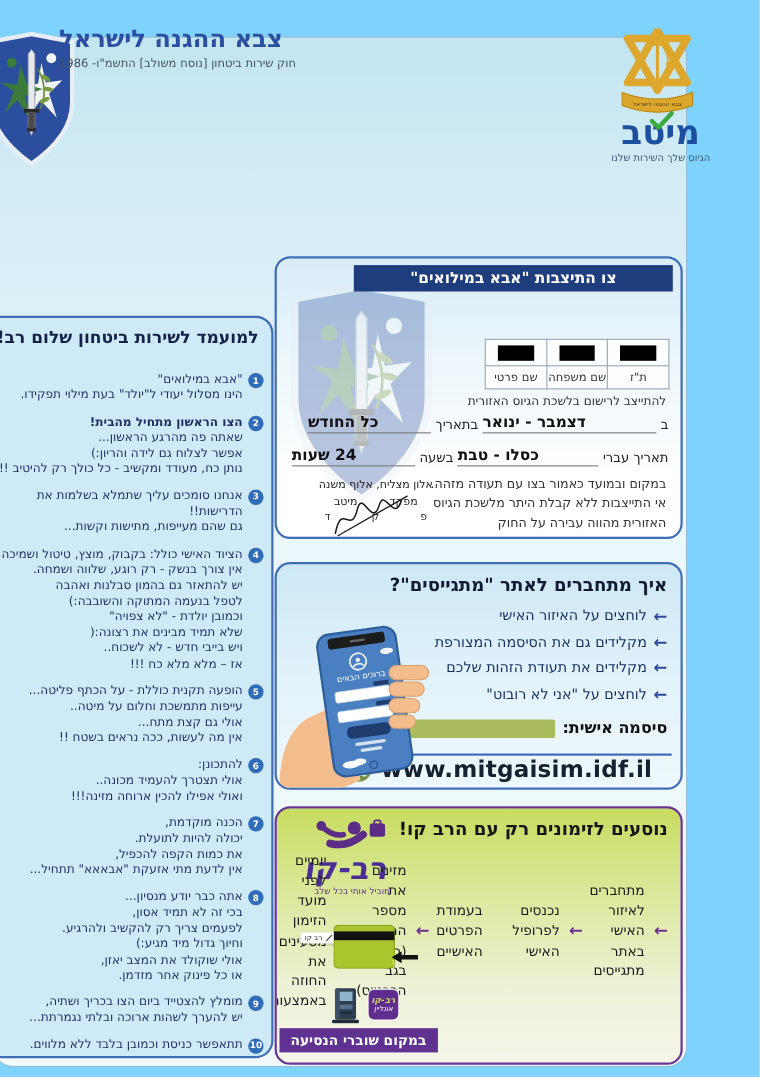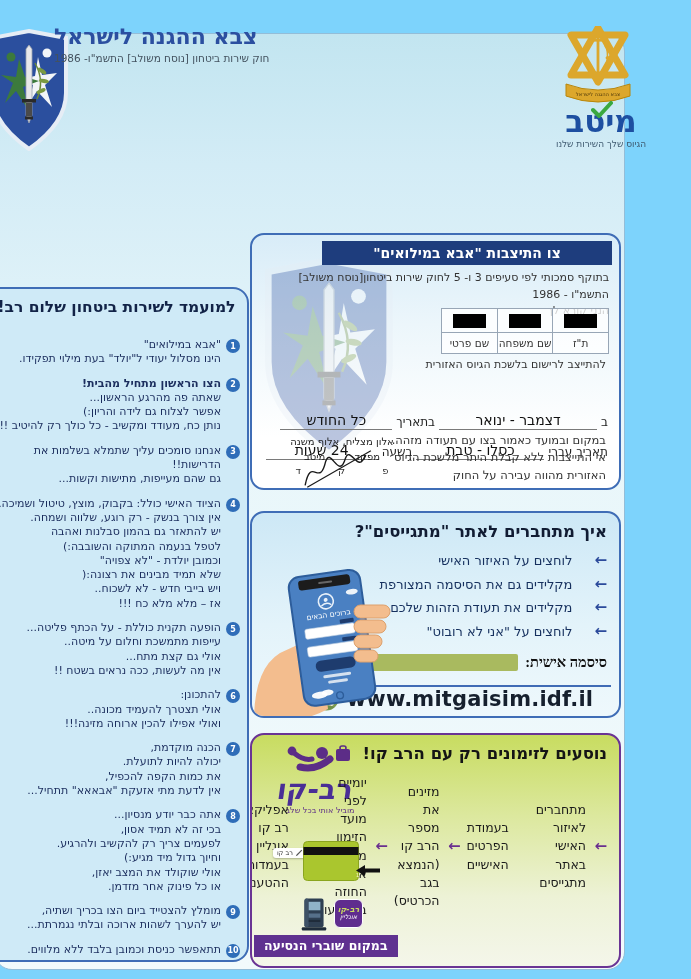--- a/index.html
+++ b/index.html
@@ -46,38 +46,38 @@
   .order-table{position:absolute;top:73px;right:10px;left:14px;border-collapse:collapse;
     background:rgba(255,255,255,.78);}
   .order-table td{border:1px solid #98a6b6;width:33.3%;}
   .redact-row td{height:21px;}
   .redact{width:62%;height:14px;background:#000;margin:0 auto;}
   .label-row td{height:18px;font-size:10.5px;color:#333;text-align:center;}
   .order-report{position:absolute;top:123px;right:13px;font-size:11px;color:#333;}
   .date-row{position:absolute;right:10px;left:10px;display:flex;align-items:flex-end;gap:3px;}
   .dr1{top:141px;} .dr2{top:171px;}
   .dlabel{font-size:12px;color:#222;padding:0 1px 1px 1px;}
-  .dval{font-size:14px;font-weight:normal;color:#101010;border-bottom:1px solid #7a7a7a;text-align:center;padding-bottom:1px;margin-top:36px;}
+  .dval{font-size:14px;font-weight:bold;color:#101010;border-bottom:1px solid #7a7a7a;text-align:left;padding-bottom:1px;}
   .w160{width:158px;} .w115{width:112px;} .w130{width:128px;} .w118{width:112px;}
   .order-note{position:absolute;top:197px;right:13px;font-size:11.5px;color:#333;line-height:1.5;
     text-align:right;white-space:pre-line;}
   .order-sig{position:absolute;left:10px;top:200px;width:160px;font-size:10px;color:#1c1c1c;text-align:center;line-height:1.45;}
   .sig2{word-spacing:26px;} .sig3{word-spacing:34px;color:#333;}
   .sig-squiggle{position:absolute;left:38px;top:12px;width:78px;height:42px;transform:rotate(-4deg);}
 
   
   .login-panel{position:absolute;left:286px;top:511px;width:371px;height:207px;box-sizing:border-box;
     border:2px solid #3f6db6;border-radius:14px;overflow:hidden;
     background:linear-gradient(180deg,#cde8f6 0%,#e3f3fa 55%,#eef8fc 100%);}
   .login-title{position:absolute;top:9px;right:12px;font-size:16.5px;font-weight:bold;color:#111c33;}
   .login-steps{position:absolute;top:40px;right:12px;display:flex;flex-direction:column;gap:8.5px;}
-  .login-step{display:flex;align-items:center;gap:22px;font-size:13px;color:#16305e;text-align:right;}
+  .login-step{display:flex;align-items:center;gap:6px;font-size:13px;color:#16305e;text-align:right;}
   .step-arrow{color:#2b4a9b;font-weight:bold;font-size:15px;line-height:1;}
   .step-arrow::before{content:"\2190";}
-  .password-row{position:absolute;top:135px;right:12px;display:flex;align-items:center;gap:7px;font-family:Liberation Serif, serif;}
+  .password-row{position:absolute;top:135px;right:12px;display:flex;align-items:center;gap:7px;}
   .password-label{font-size:14.5px;font-weight:bold;color:#101010;}
   .password-bar{width:178px;height:17px;background:#a9ba5f;border-radius:2px;}
   .avatar{width:28px;height:28px;}
   .avatar-pw{margin-right:-14px;}
   .login-divider{position:absolute;top:172px;left:62px;right:8px;border-top:2px solid #3f6bb5;}
   .website-row{position:absolute;bottom:5px;left:44px;right:8px;display:flex;align-items:center;
     justify-content:center;gap:8px;direction:ltr;}
   .avatar-web{width:25px;height:25px;}
   .website-url{font-size:21px;font-weight:bold;color:#16202e;letter-spacing:.2px;}
   .phone-illustration{position:absolute;left:2px;top:40px;width:150px;height:168px;}
@@ -277,22 +277,20 @@
           </div>
         </div>
       </div>
   </div>
 
   <div class="order-panel">
     <svg class="order-watermark" viewBox="0 0 80 122">
         <use href="#meitav-shield-g"></use>
       </svg>
     <div class="order-titlebar">צו התיצבות "אבא במילואים"</div>
-    <div class="order-intro">בתוקף סמכותי לפי סעיפים 3 ו- 5 לחוק שירות ביטחון[נוסח משולב] התשמ"ו - 1986
-הנני קורא לך</div>
     <table class="order-table">
       <tbody>
           <tr class="redact-row">
         <td>
               <div class="redact"></div>
             </td>
         <td>
               <div class="redact"></div>
             </td>
         <td>
@@ -414,20 +412,24 @@
       <text x="62" y="58" font-size="28" font-weight="bold" fill="#4a2e96" text-anchor="middle" transform="skewX(-8)">רב-קו</text>
       <text x="60" y="72" font-size="8" fill="#5c2d87" text-anchor="middle">מוביל אותי בכל שלב</text>
     </svg>
     <div class="ravkav-steps">
 
         <div class="rk-step">
           <span class="rk-arrow"></span>
           <span class="rk-text">מתחברים לאיזור האישי באתר מתגייסים</span>
         </div>
 
+        <div class="rk-step">
+          <span class="rk-arrow"></span>
+          <span class="rk-text">נכנסים לפרופיל האישי</span>
+        </div>
 
         <div class="rk-step">
           <span class="rk-arrow noarrow"></span>
           <span class="rk-text">בעמודת הפרטים האישיים</span>
         </div>
 
         <div class="rk-step">
           <span class="rk-arrow"></span>
           <span class="rk-text">מזינים את מספר הרב קו (הנמצא בגב הכרטיס)</span>
         </div>

